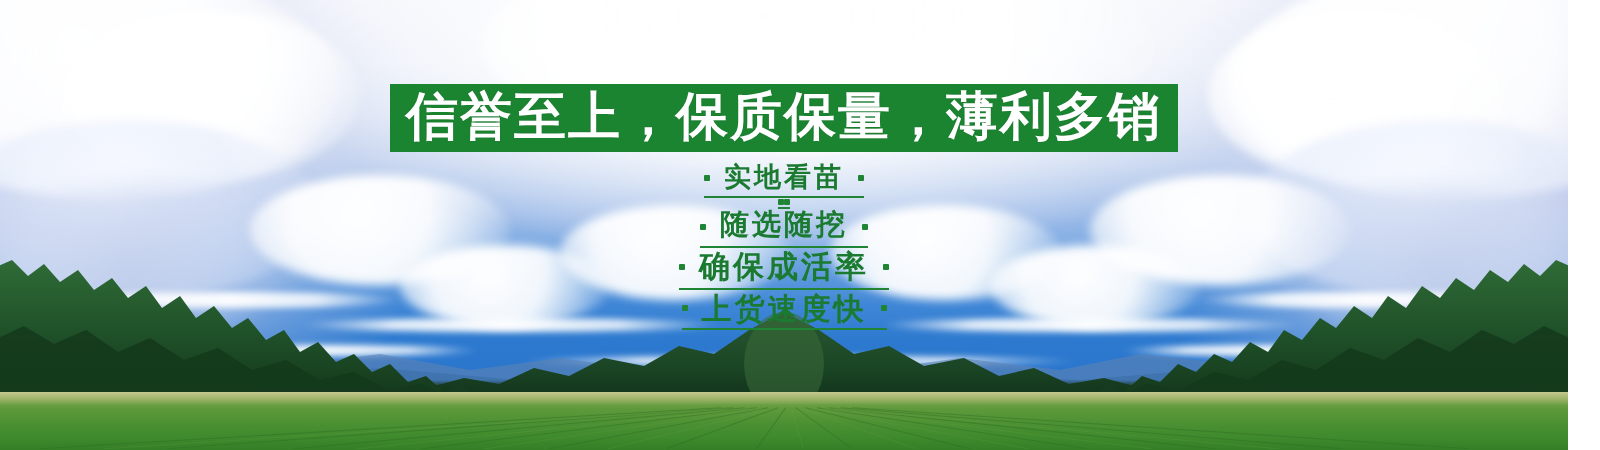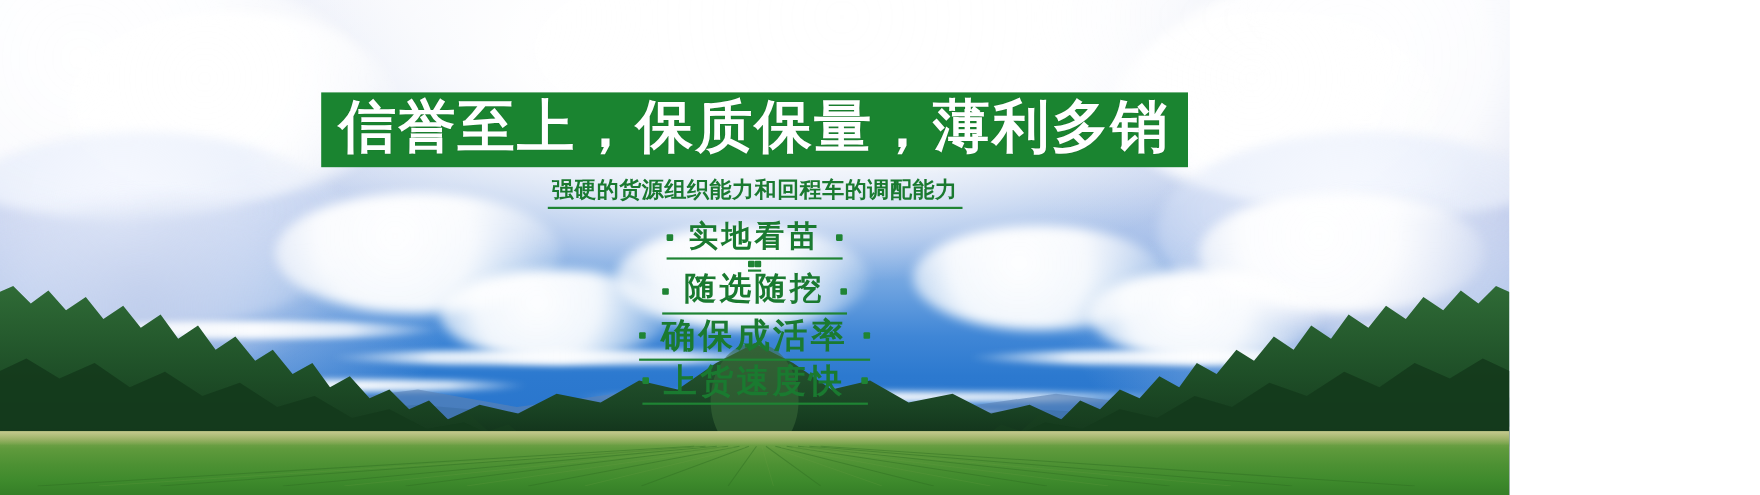--- a/index.html
+++ b/index.html
@@ -5,21 +5,21 @@
 <style>
   html, body {
     margin: 0;
     padding: 0;
     background: #ffffff;
   }
   * { box-sizing: border-box; }
 
   .banner-root {
     position: relative;
-    width: 1372px;
+    width: 1568px;
     height: 450px;
     overflow: hidden;
     font-family: "Liberation Sans", "DejaVu Sans", sans-serif;
     background: #dfe7f6;
   }
 
   
   .sky {
     position: absolute;
     inset: 0;
@@ -374,23 +374,20 @@
       </g>
     </svg>
   </div>
 
   <div class="content">
 
     <div class="headline-bar">
       <span class="headline-text">信誉至上，保质保量，薄利多销</span>
     </div>
 
-    <div class="subtitle">
-      <span class="subtitle-inner">强硬的货源组织能力和回程车的调配能力</span>
-    </div>
 
     <div class="feature-list">
 
       <div class="feature-row s0">
         <span class="bullet"></span>
         <span class="feature-label">实地看苗</span>
         <span class="bullet"></span>
       </div>
 
       <div class="feature-row s1">

